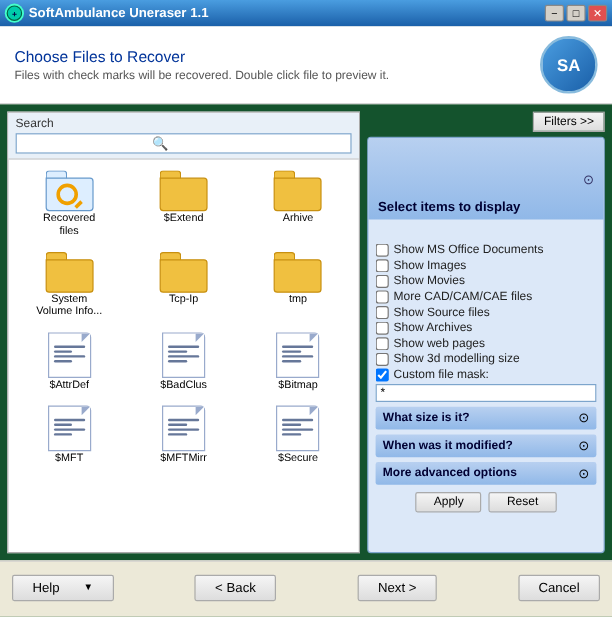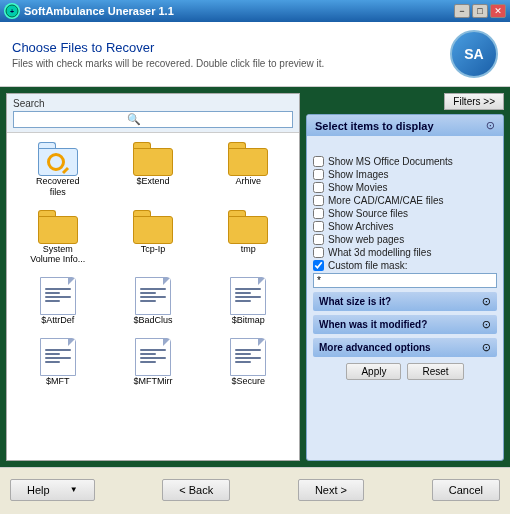--- a/index.html
+++ b/index.html
@@ -274,20 +274,21 @@
       padding: 4px 8px;
       display: flex;
       justify-content: space-between;
       align-items: center;
       border-radius: 2px 2px 0 0;
     }
     .panel-header-text {
       font-size: 11px;
       font-weight: bold;
       color: #003;
+      margin-top: 48px;
     }
     .collapse-btn {
       cursor: pointer;
       color: #336;
       font-size: 11px;
     }
     .panel-body {
       padding: 20px 6px;
       flex: 1;
       overflow-y: auto;
@@ -559,21 +560,21 @@
             <input type="checkbox" style="">
             <span class="checkbox-label">Show Source files</span>
           </div><div class="checkbox-row">
             <input type="checkbox" style="">
             <span class="checkbox-label">Show Archives</span>
           </div><div class="checkbox-row">
             <input type="checkbox" style="">
             <span class="checkbox-label">Show web pages</span>
           </div><div class="checkbox-row">
             <input type="checkbox" style="">
-            <span class="checkbox-label">What 3d modelling files</span>
+            <span class="checkbox-label">Show 3d modelling size</span>
           </div><div class="checkbox-row">
             <input type="checkbox" checked="" style="">
             <span class="checkbox-label">Custom file mask:</span>
           </div><input type="text" class="custom-mask-input" value="*" style=""><div class="section-header">
             <span class="section-header-text">What size is it?</span>
     <span>⊙</span>
           </div><div class="section-header">
             <span class="section-header-text">When was it modified?</span>
     <span>⊙</span>
           </div><div class="section-header">

